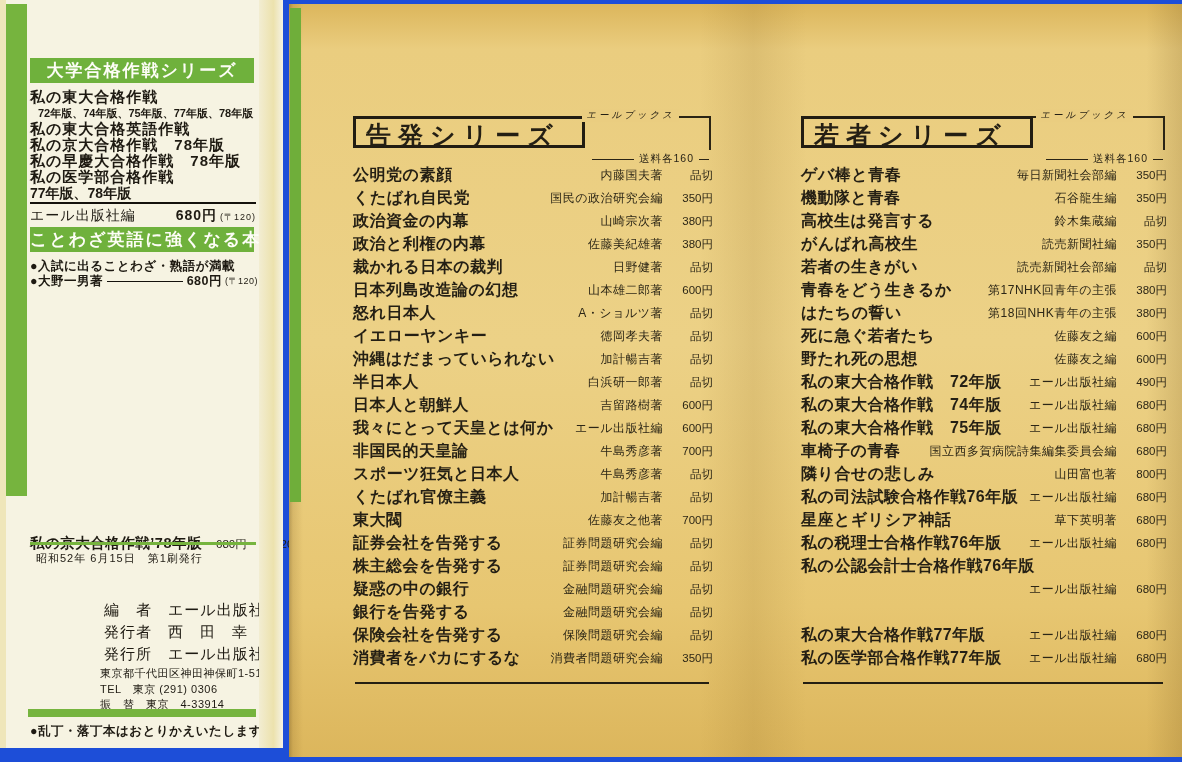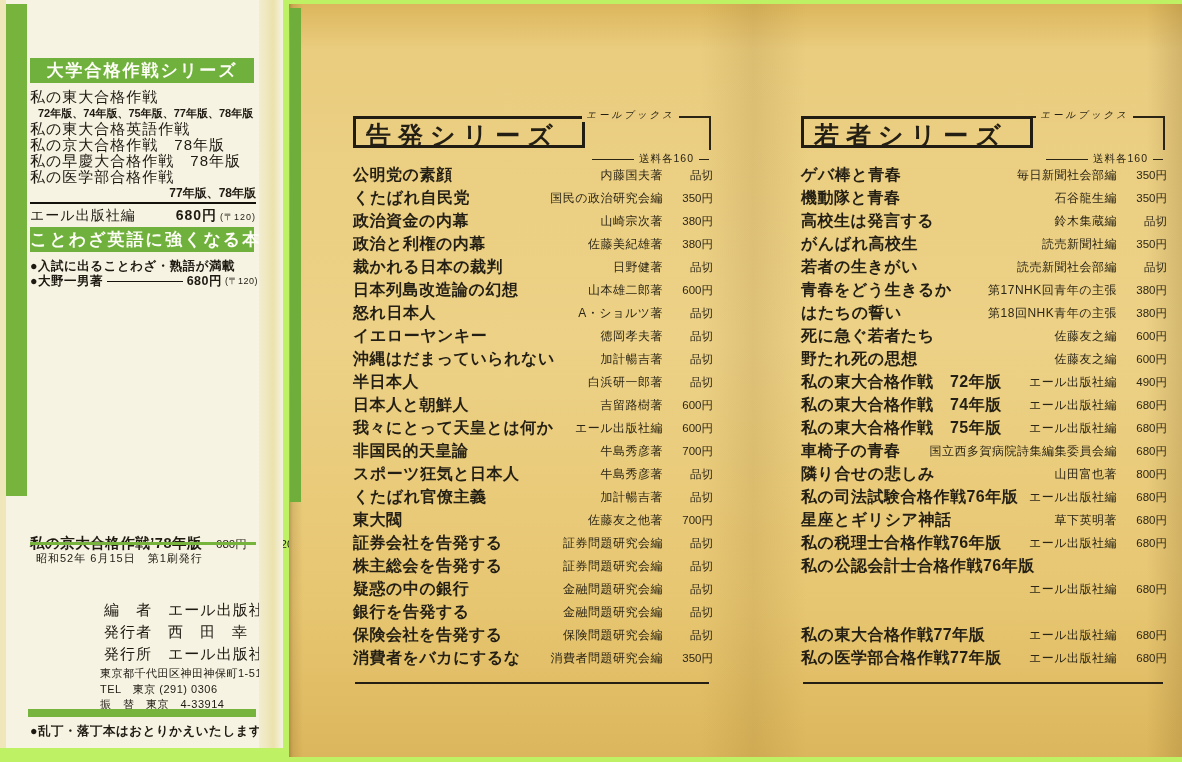--- a/index.html
+++ b/index.html
@@ -1,18 +1,18 @@
 <!DOCTYPE html>
 <html><head>
 <meta charset="utf-8">
 <style>
   html,body{margin:0;padding:0;}
   .screen{
     position:relative; width:1182px; height:762px; overflow:hidden;
-    background:#bef264;
+    background:#1d4ed8;
     font-family:"Liberation Sans", sans-serif;
     color:#1e1a12;
   }
   
   .left-panel{
     position:absolute; left:0; top:8; width:283px; height:748px;
     background:#f6f3e2;
   }
   .left-panel::before{ 
     content:""; position:absolute; left:0; top:0; width:6px; height:100%;
@@ -28,23 +28,23 @@
   }
   .lp-header{
     position:absolute; left:30px; width:224px; height:25px;
     background:#6fb13c; color:#fdfdf6; font-weight:bold;
     font-size:17px; letter-spacing:2px; text-align:center; line-height:25px;
     white-space:nowrap;
   }
   .lp-h1{ top:58px; }
   .lp-h2{ top:227px; }
   .lp-books{ position:absolute; left:30px; top:89px; width:226px; }
-  .lp-books .t{ font-size:15px; font-weight:normal; line-height:16px; letter-spacing:1px; white-space:nowrap;}
+  .lp-books .t{ font-size:15px; font-weight:bold; line-height:16px; letter-spacing:1px; white-space:nowrap;}
   .lp-books .s{ font-size:11px; font-weight:bold; line-height:16px; padding-left:8px; white-space:nowrap;}
-  .lp-books .sr{ font-size:12px; font-weight:bold; line-height:16px; text-align:right; white-space:nowrap;}
+  .lp-books .sr{ font-size:14px; font-weight:bold; line-height:16px; white-space:nowrap;}
   .lp-rule{ position:absolute; left:30px; top:202px; width:226px; border-top:2px solid #14110c; }
   .lp-publine{
     position:absolute; left:30px; top:207px; width:226px;
     display:flex; align-items:baseline; font-size:14px; letter-spacing:1px;
   }
   .lp-publine .price{ margin-left:auto; font-weight:bold; }
   .lp-publine .post{ font-size:9px; margin-left:3px; }
   .lp-bullet{ position:absolute; left:30px; width:228px; font-size:12.5px; font-weight:bold; letter-spacing:0.5px; white-space:nowrap;}
   .lp-b1{ top:258px; }
   .lp-b2{ top:273px; display:flex; align-items:center;}

